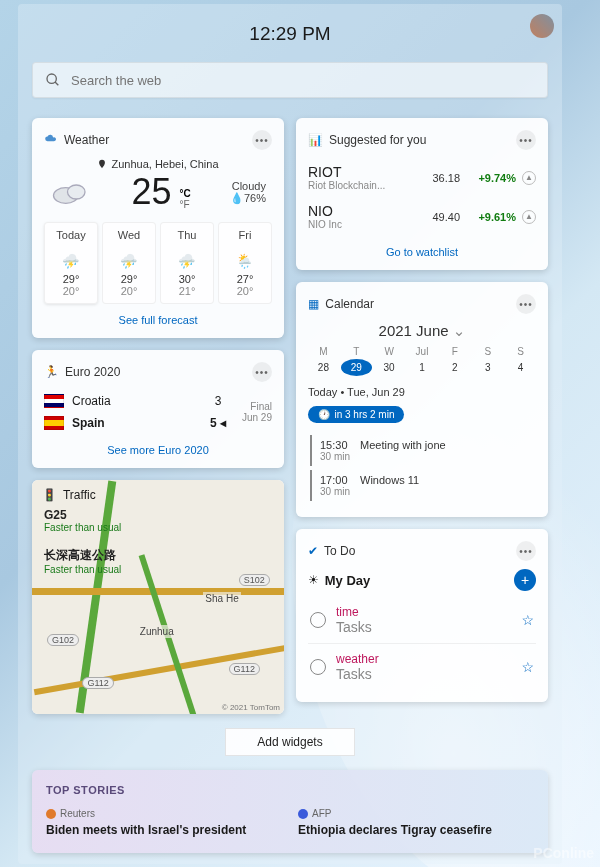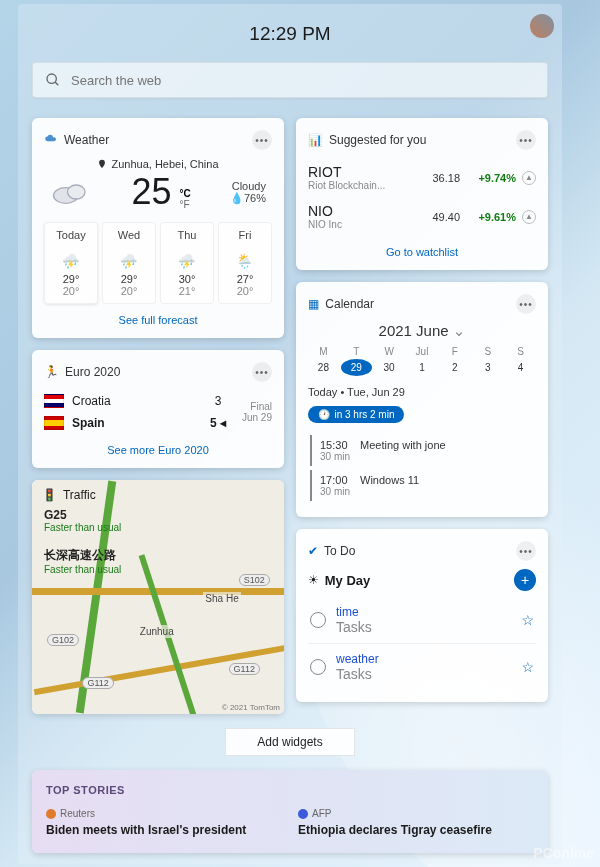--- a/index.html
+++ b/index.html
@@ -75,21 +75,21 @@
 .ev-time .d{font-size:10px;color:#888}
 .ev-title{font-size:11px;color:#333}
 
 .todo-head{display:flex;align-items:center;gap:6px;margin:6px 0}
 .todo-head .t{font-weight:600;font-size:13px;flex:1}
 .add-btn{width:22px;height:22px;border-radius:50%;background:#0067c0;color:#fff;display:flex;align-items:center;justify-content:center;font-size:14px;cursor:pointer}
 .task{display:flex;align-items:center;gap:10px;padding:8px 2px;border-bottom:1px solid rgba(0,0,0,0.06)}
 .task:last-child{border-bottom:none}
 .radio{width:16px;height:16px;border:1.5px solid #888;border-radius:50%}
 .task-txt{flex:1}
-.task-txt .tt{font-size:12px;color:#1d4ed8}
+.task-txt .tt{font-size:12px;color:#be185d}
 .task-txt .ts{font-size:14px;color:#888}
 .star{color:#0067c0;font-size:14px}
 
 .add-widgets{width:130px;margin:14px auto;background:rgba(255,255,255,0.9);border:1px solid rgba(0,0,0,0.1);border-radius:0;text-align:center;padding:6px;font-size:12px;color:#222;cursor:pointer}
 
 .news-card{background:linear-gradient(90deg,rgba(232,220,242,0.9),rgba(218,232,246,0.9));padding:14px}
 .news-head{font-size:11px;font-weight:600;color:#5a4a7a;letter-spacing:0.5px;margin-bottom:12px}
 .news-cols{display:grid;grid-template-columns:1fr 1fr;gap:16px}
 .news-src{display:flex;align-items:center;gap:4px;font-size:10px;color:#666;margin-bottom:4px}
 .news-title{font-size:12px;font-weight:700;color:#1a1a1a;line-height:1.3}

